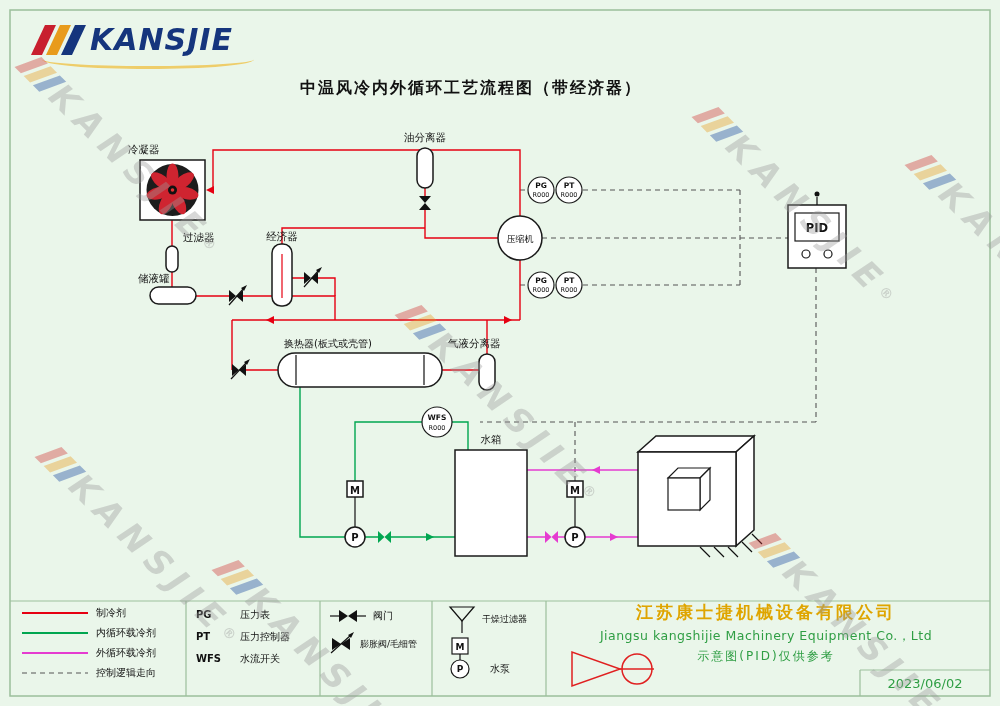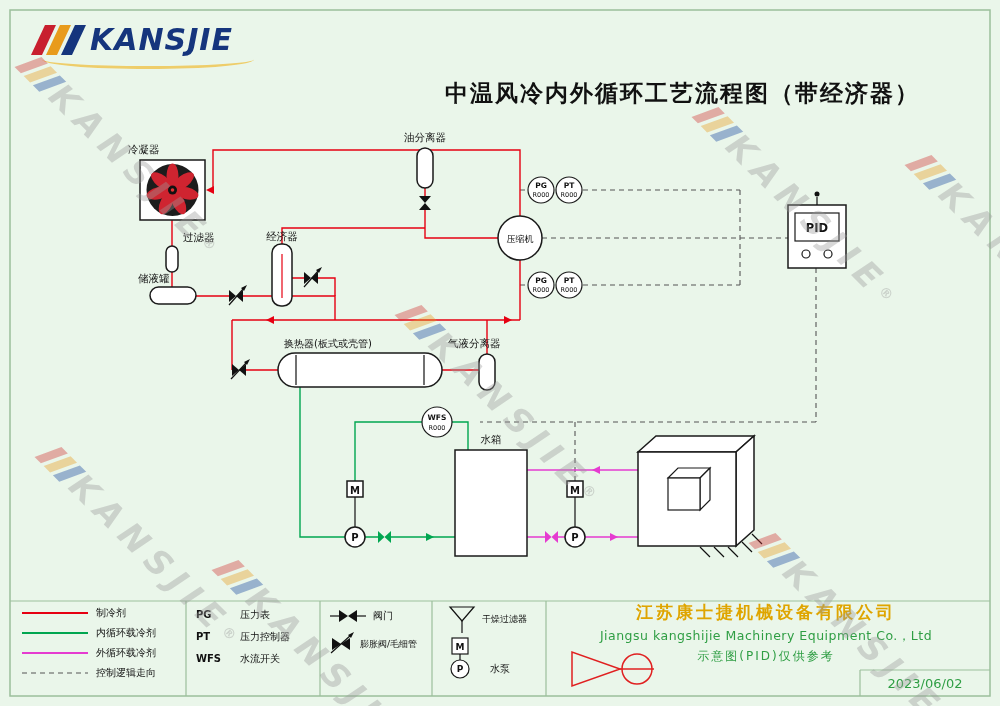--- a/index.html
+++ b/index.html
@@ -23,21 +23,21 @@
   .dev{fill:#fff;stroke:var(--device,#1a1a1a);stroke-width:1.5;}
   .th{stroke-width:1.2;}
   .thin{stroke:#111;stroke-width:1.2;fill:none;}
   .devn{fill:none;stroke:#111;stroke-width:1.2;}
   .petal{fill:#cf2430;}
   .company-cn{font-size:17px;font-weight:bold;fill:var(--company-gold,#e0a800);letter-spacing:3px;}
   .company-en{font-size:12.5px;fill:var(--company-green,#2f9e44);letter-spacing:.5px;}
   .note{font-size:12px;fill:var(--company-green,#2f9e44);letter-spacing:2px;}
   .date{font-size:13px;fill:var(--company-green,#2f9e44);}
   .horn line,.horn polygon,.horn circle{stroke:#e02020;stroke-width:1.5;fill:none;}
-  .title{position:absolute;left:300px;top:78px;width:620px;text-align:right;font-size:23px;
+  .title{position:absolute;left:300px;top:78px;width:620px;text-align:left;font-size:16px;
          font-weight:700;color:#111;letter-spacing:2px;}
   .logo{position:absolute;left:38px;top:22px;display:flex;align-items:center;z-index:5;}
   .ls{display:inline-block;width:11px;height:30px;transform:skewX(-25deg);margin-right:4px;}
   .l1{background:#c81f2e;} .l2{background:#e89b1c;} .l3{background:#15357d;}
   .logo-text{font-style:italic;font-weight:800;font-size:30px;color:var(--logo-blue,#15357d);
              letter-spacing:1px;margin-left:7px;}
   .logo-swoosh{position:absolute;left:42px;top:50px;width:212px;height:16px;
                border-bottom:3px solid #f0c040;border-radius:50%;opacity:.75;}
   .wm{position:absolute;transform:rotate(45deg);transform-origin:left center;display:flex;
       align-items:center;opacity:.38;pointer-events:none;z-index:4;

